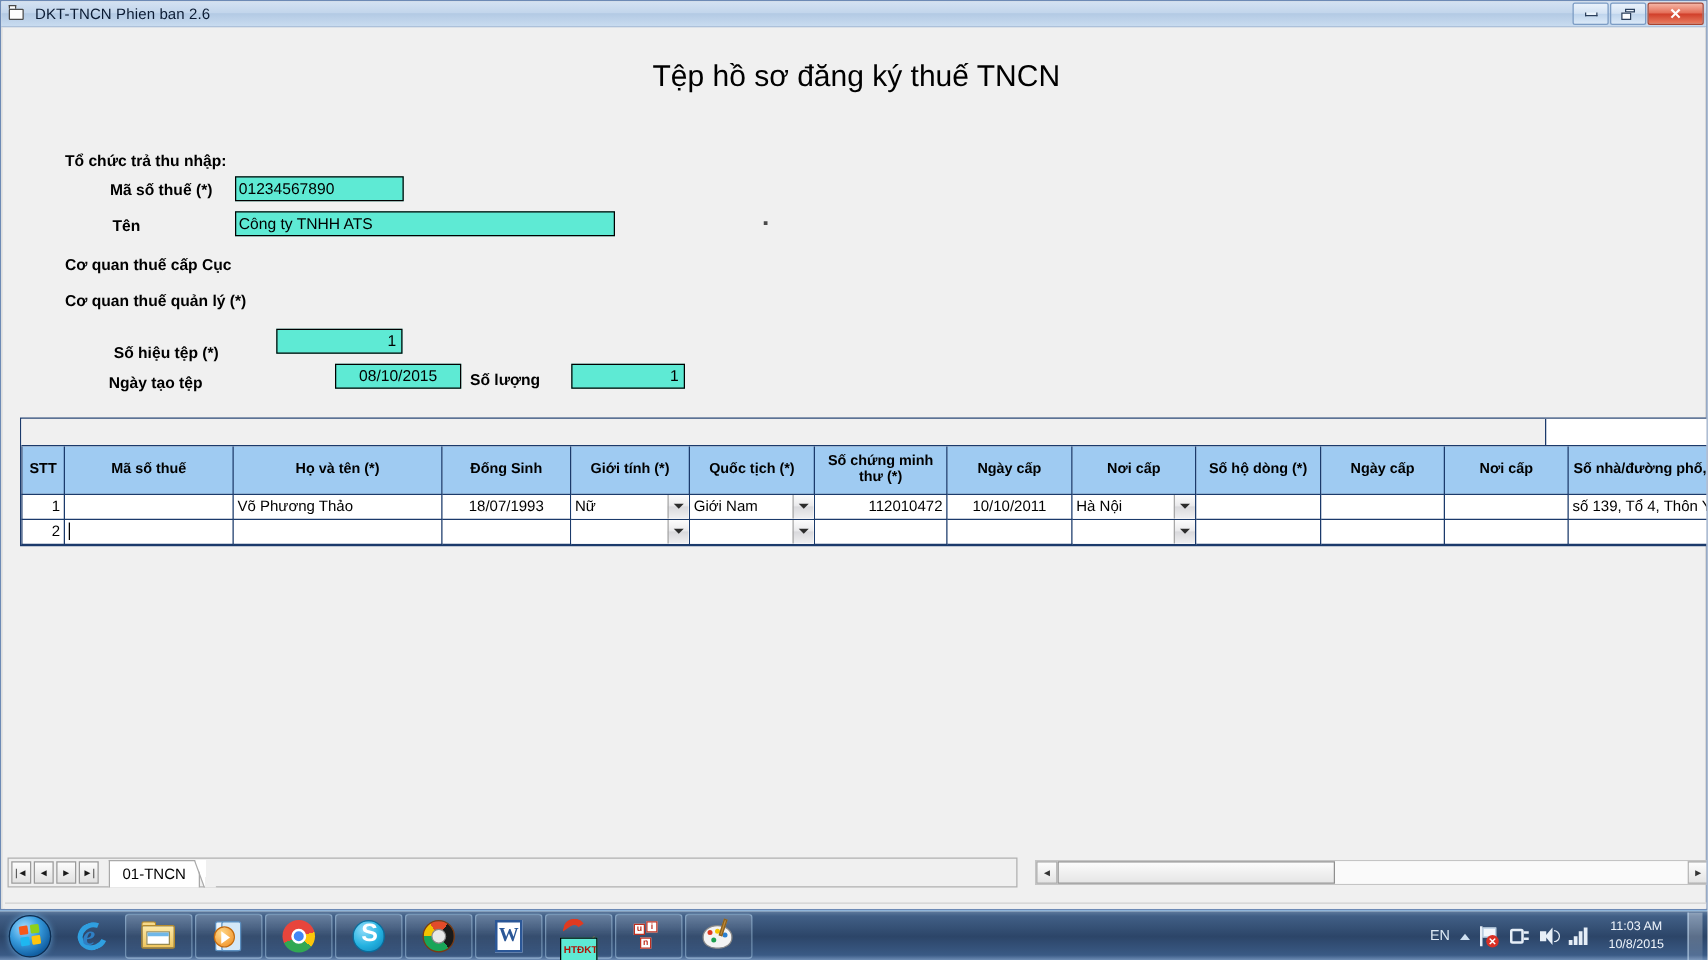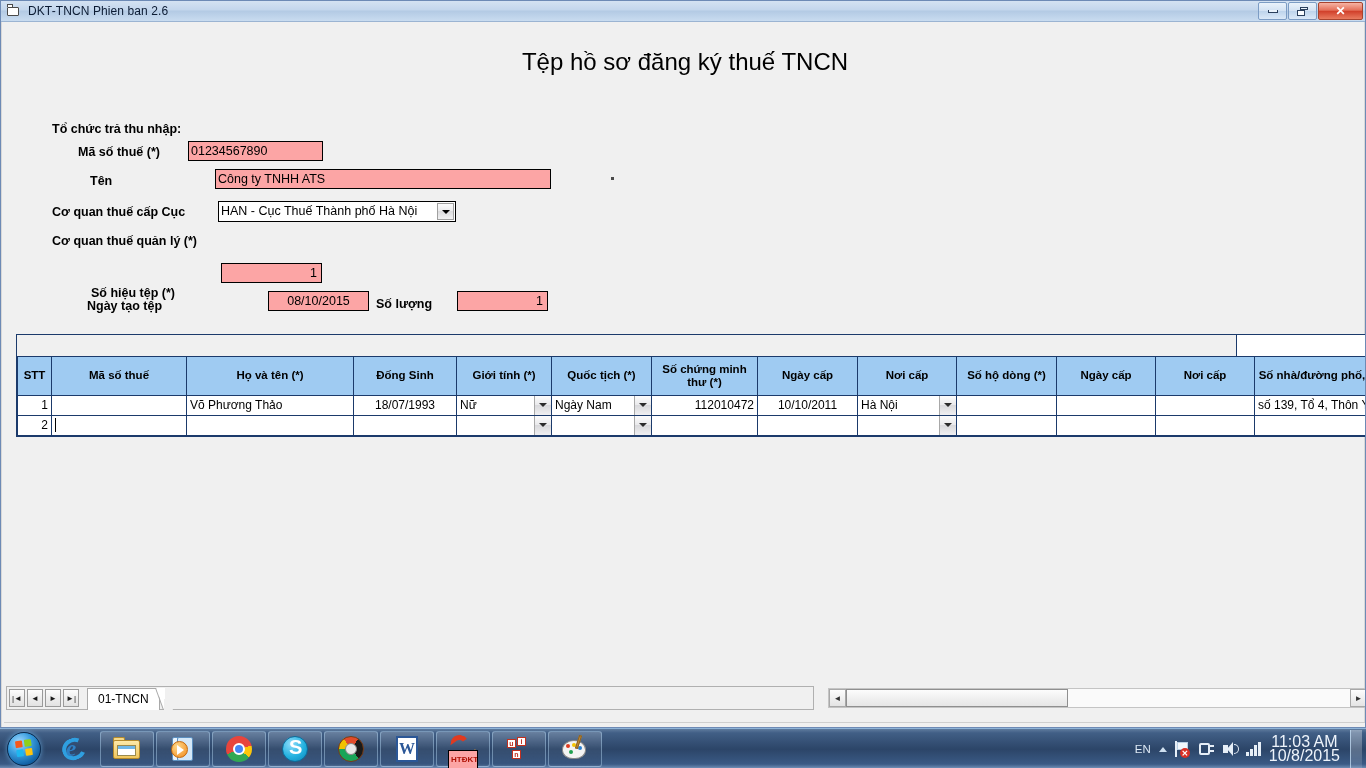--- a/index.html
+++ b/index.html
@@ -83,21 +83,21 @@
   }
 
   
   .lbl {
     position: absolute;
     font-size: 12.5px; font-weight: bold; color: #000;
     white-space: nowrap;
   }
   .txt {
     position: absolute;
-    background: #fca5a5;
+    background: #5eead4;
     border: 1px solid #000;
     font-size: 12.5px;
     color: #000;
     padding: 1px 2px;
     line-height: 16px;
     white-space: nowrap;
     overflow: hidden;
   }
   .txt.num { text-align: right; padding-right: 4px; }
   .txt.center { text-align: center; margin-left: 47px; }
@@ -398,21 +398,21 @@
   .ti-flag .x { position: absolute; left: 7px; top: 8px; width: 10px; height: 10px; border-radius: 50%; background: #d93025; color: #fff; font-size: 8px; font-weight: bold; display: flex; align-items: center; justify-content: center;}
   .ti-plug .body { position: absolute; left: 2px; top: 3px; width: 11px; height: 12px; border: 2px solid #e6eef7; border-radius: 2px;}
   .ti-plug .pin1 { position: absolute; left: 13px; top: 5px; width: 4px; height: 2px; background: #e6eef7;}
   .ti-plug .pin2 { position: absolute; left: 13px; top: 10px; width: 4px; height: 2px; background: #e6eef7;}
   .ti-vol .spk { position: absolute; left: 2px; top: 5px; width: 5px; height: 8px; background: #e6eef7;}
   .ti-vol .cone { position: absolute; left: 6px; top: 2px; width: 0; height: 0; border-top: 7px solid transparent; border-bottom: 7px solid transparent; border-right: 6px solid #e6eef7;}
   .ti-vol .w1 { position: absolute; left: 13px; top: 4px; width: 5px; height: 10px; border: 1px solid #e6eef7; border-left: none; border-radius: 0 8px 8px 0;}
   .ti-net .b { position: absolute; bottom: 2px; width: 3px; background: #e6eef7;}
   .ti-net .b1 { left: 1px; height: 4px; } .ti-net .b2 { left: 5px; height: 7px; }
   .ti-net .b3 { left: 9px; height: 11px; } .ti-net .b4 { left: 13px; height: 14px; }
-  #clock { text-align: center; font-size: 16px; color: #eef4fb; line-height: 14px; min-width: 62px; }
+  #clock { text-align: center; font-size: 10px; color: #eef4fb; line-height: 14px; min-width: 62px; }
   #showdesktop { width: 12px; height: 38px; margin-left: 4px;
      background: linear-gradient(to bottom, rgba(255,255,255,0.35), rgba(255,255,255,0.10));
      border-left: 1px solid rgba(200,225,248,0.7); }
 </style>
 </head>
 <body>
 
 <div id="app-window">
 
   <div id="titlebar">
@@ -437,39 +437,33 @@
       </div>
     </div>
   </div>
 
   <div id="client">
 
     <div id="form-title">Tệp hồ sơ đăng ký thuế TNCN</div>
 
     <div class="lbl" style="left:50px; top:100px;">Tổ chức trả thu nhập:</div>
 
-    <div class="lbl" style="left:76px; top:123px;">Mã số thuế (*)</div>
+    <div class="lbl" style="left:86px; top:123px;">Mã số thuế (*)</div>
     <div class="txt" style="left:186px; top:119px; width:135px; height:20px;">01234567890</div>
 
     <div class="lbl" style="left:88px; top:152px;">Tên</div>
-    <div class="txt" style="left:186px; top:147px; width:336px; height:20px;margin-left:27px;">Công ty TNHH ATS</div>
+    <div class="txt" style="left:186px; top:147px; width:304px; height:20px;">Công ty TNHH ATS</div>
 
     <div class="dot-artifact"></div>
 
     <div class="lbl" style="left:50px; top:183px;">Cơ quan thuế cấp Cục</div>
-    <div class="cbo" style="left:216px; top:179px; width:238px; height:21px;">
-      <span>HAN - Cục Thuế Thành phố Hà Nội</span>
-      <span class="arrowbox">
-          <span class="caret"></span>
-        </span>
-    </div>
 
     <div class="lbl" style="left:50px; top:212px;">Cơ quan thuế quản lý (*)</div>
 
-    <div class="lbl" style="left:89px; top:264px;">Số hiệu tệp (*)</div>
+    <div class="lbl" style="left:89px; top:253px;">Số hiệu tệp (*)</div>
     <div class="txt num" style="left:219px; top:241px; width:101px; height:20px;">1</div>
 
     <div class="lbl" style="left:85px; top:277px;">Ngày tạo tệp</div>
     <div class="txt center" style="left:219px; top:269px; width:101px; height:20px;">08/10/2015</div>
 
     <div class="lbl" style="left:374px; top:275px;">Số lượng</div>
     <div class="txt num" style="left:455px; top:269px; width:91px; height:20px;">1</div>
 
     <div id="grid-outer">
       <div id="grid-topband">
@@ -514,21 +508,21 @@
             <td></td>
             <td>Võ Phương Thảo</td>
             <td style="text-align:center">18/07/1993</td>
             <td class="cellcombo">
               <span class="caretcell-text">Nữ</span>
               <span class="cbtn">
                   <span class="caret"></span>
                 </span>
             </td>
             <td class="cellcombo">
-              <span class="caretcell-text">Ngày Nam</span>
+              <span class="caretcell-text">Giới Nam</span>
               <span class="cbtn">
                   <span class="caret"></span>
                 </span>
             </td>
             <td class="c-num">112010472</td>
             <td style="text-align:center">10/10/2011</td>
             <td class="cellcombo">
               <span class="caretcell-text">Hà Nội</span>
               <span class="cbtn">
                   <span class="caret"></span>

